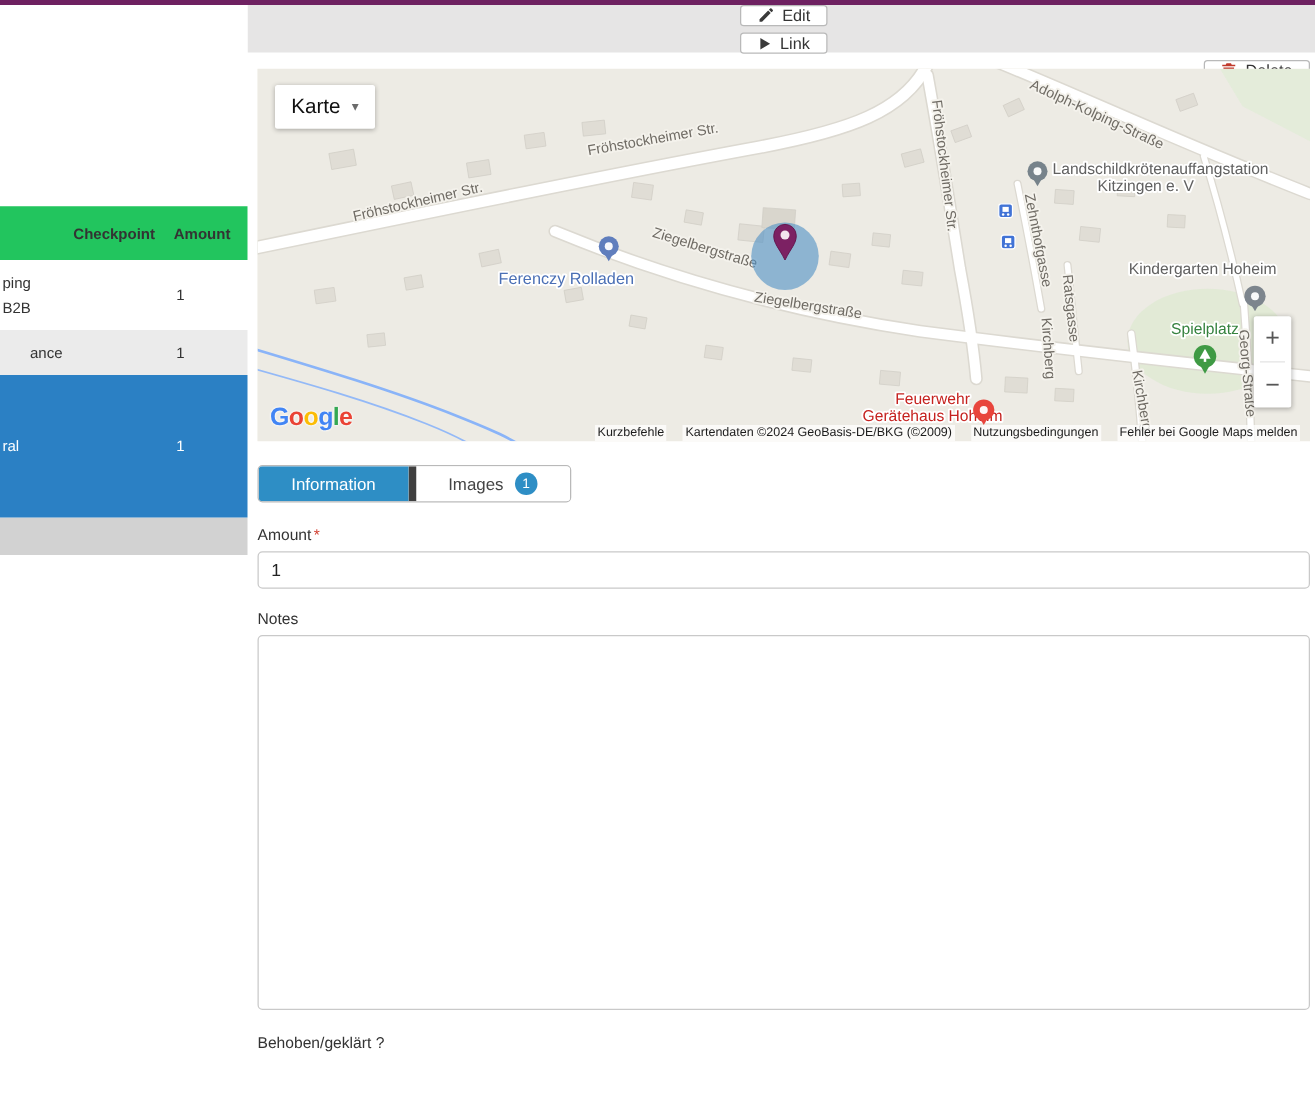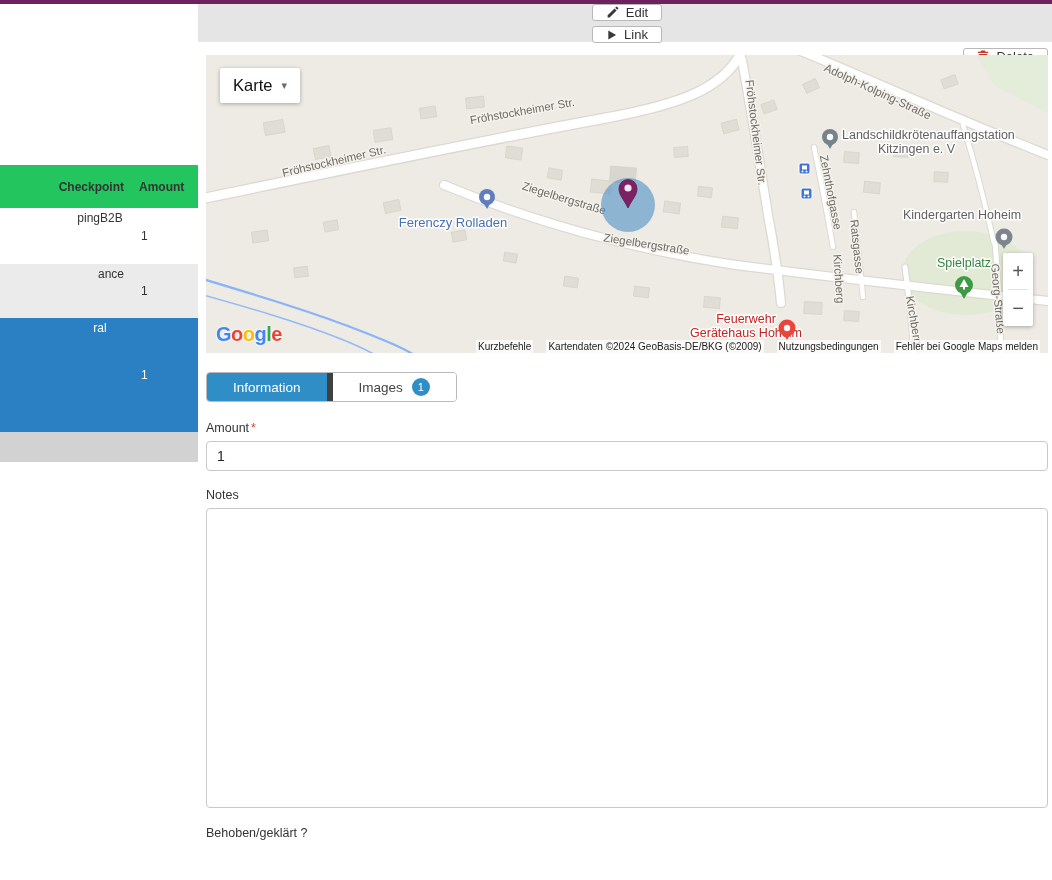--- a/index.html
+++ b/index.html
@@ -10,25 +10,25 @@
   .topbar { height: 4px; background: #6e2161; }
 
   .app { display: flex; height: 876px; }
 
   
   .sidebar { width: 198px; flex: 0 0 198px; background: #fff; position: relative; }
   .s-spacer { height: 161px; }
   .s-header { height: 43px; background: #22c55e; position: relative; font-size: 12px; font-weight: bold; color: #333; }
   .s-header .col-checkpoint { position: absolute; left: 0; width: 124px; text-align: right; top: 50%; transform: translateY(-50%); }
   .s-header .col-amount { position: absolute; left: 139px; top: 50%; transform: translateY(-50%); }
-  .s-row { position: relative; font-size: 12px; color: #333; display: flex; flex-direction: row; justify-content: center; padding-left: 2px; }
+  .s-row { position: relative; font-size: 12px; color: #333; display: flex; flex-direction: column; justify-content: center; padding-left: 2px; }
   .s-row .line { line-height: 1.7; white-space: nowrap; }
   .s-row .amount { position: absolute; left: 141px; top: 50%; transform: translateY(-50%); }
   .s-row.r0 { height: 56px; background: #fff; }
-  .s-row.r1 { height: 54px; background: #ebebeb; padding-left: 24px; }
+  .s-row.r1 { height: 36px; background: #ebebeb; padding-left: 24px; }
   .s-row.r2 { height: 114px; background: #2b80c4; color: #fff; }
   .s-strip { height: 30px; background: #d2d2d2; }
 
   
   .main { flex: 1; min-width: 0; display: flex; flex-direction: column; background: #fff; }
 
   .m-header { position: relative; height: 60px; padding: 11px 110px 0 8px; }
   .breadcrumb { font-size: 12px; color: #333; }
   .breadcrumb span { margin-right: 3px; }
   .page-title { margin-top: 5px; font-size: 17.5px; font-weight: bold; color: #1c1c1c; }

